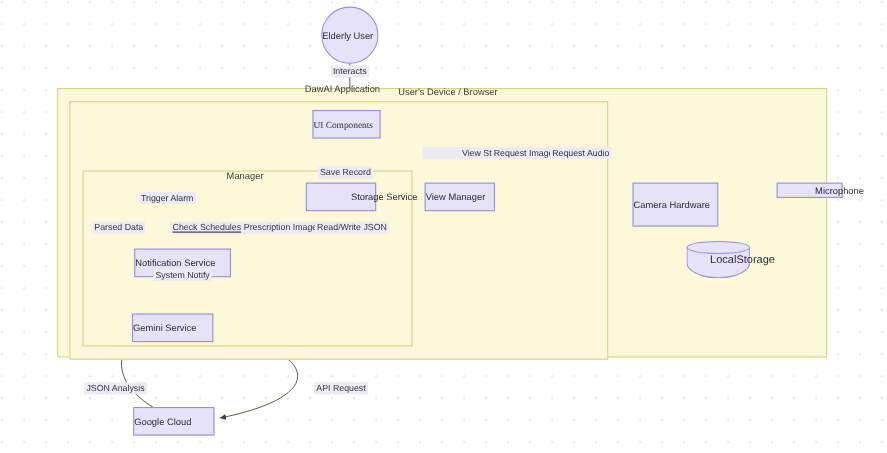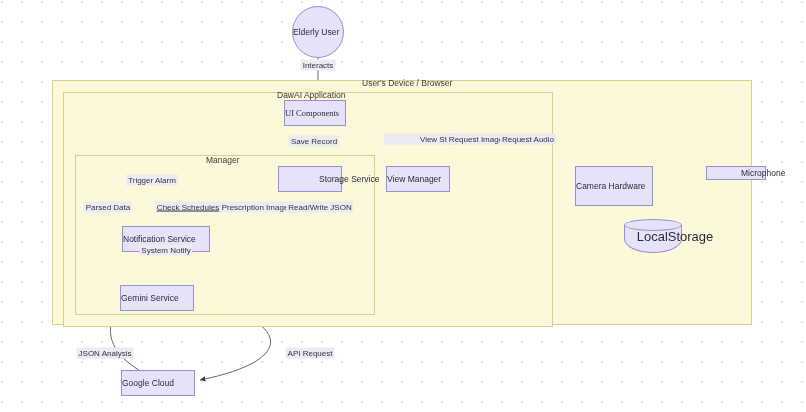--- a/index.html
+++ b/index.html
@@ -83,21 +83,21 @@
     border-radius: 50%;
     box-sizing: border-box;
   }
   .cyl-text {
     position: absolute;
     left: 0; right: 0;
     top: 0; bottom: 0;
     display: flex;
     align-items: center;
     justify-content: center;
-    font-size: 13px;
+    font-size: 10px;
     color: #2b2b3a;
     white-space: nowrap;
     padding-left: 44px;
   }
 
   
   .edge-label {
     position: absolute;
     font-size: 8px;
     color: #333344;
@@ -148,21 +148,21 @@
       <path d="M142,372 C108,352 104,330 118,306"></path>
 
       <path d="M194,300 C290,320 300,360 200,380"></path>
     </g>
   </svg>
 
   <div class="cluster" style="left:52px; top:80px; width:700px; height:245px;"></div>
   <div class="cluster-label" style="left:362px; top:78px;">User's Device / Browser</div>
 
   <div class="cluster" style="left:63px; top:92px; width:490px; height:235px;"></div>
-  <div class="cluster-label" style="left:277px; top:90px;">DawAI Application</div>
+  <div class="cluster-label" style="left:277px; top:76px;">DawAI Application</div>
 
   <div class="cluster" style="left:75px; top:155px; width:300px; height:160px;"></div>
   <div class="cluster-label" style="left:206px; top:155px;">Manager</div>
 
   <div class="node circle" style="left:292px; top:6px; width:52px; height:52px;">
     <span>Elderly User</span>
   </div>
 
   <div class="node" style="left:284px; top:100px; width:62px; height:26px;font-family:Liberation Serif, serif;">
     <span>UI Components</span>
@@ -196,21 +196,21 @@
     <span class="cyl-body"></span>
     <span class="cyl-top"></span>
     <span class="cyl-text">LocalStorage</span>
   </div>
 
   <div class="node" style="left:121px; top:370px; width:74px; height:26px;">
     <span>Google Cloud</span>
   </div>
 
   <div class="edge-label" style="left:318px; top:65px;">Interacts</div>
-  <div class="edge-label" style="left:314px; top:141px;text-align:center;">Save Record</div>
+  <div class="edge-label" style="left:314px; top:157px;text-align:center;">Save Record</div>
   <div class="edge-label" style="left:422px; top:139px;padding-left:36px;">View State</div>
   <div class="edge-label" style="left:476px; top:139px;">Request Image</div>
   <div class="edge-label" style="left:528px; top:139px;">Request Audio</div>
   <div class="edge-label" style="left:152px; top:180px;">Trigger Alarm</div>
   <div class="edge-label" style="left:108px; top:207px;">Parsed Data</div>
   <div class="edge-label" style="left:188px; top:207px;text-decoration:underline;">Check Schedules</div>
   <div class="edge-label" style="left:257px; top:207px;">Prescription Images</div>
   <div class="edge-label" style="left:320px; top:207px;">Read/Write JSON</div>
   <div class="edge-label" style="left:166px; top:250px;">System Notify</div>
   <div class="edge-label" style="left:105px; top:353px;">JSON Analysis</div>

